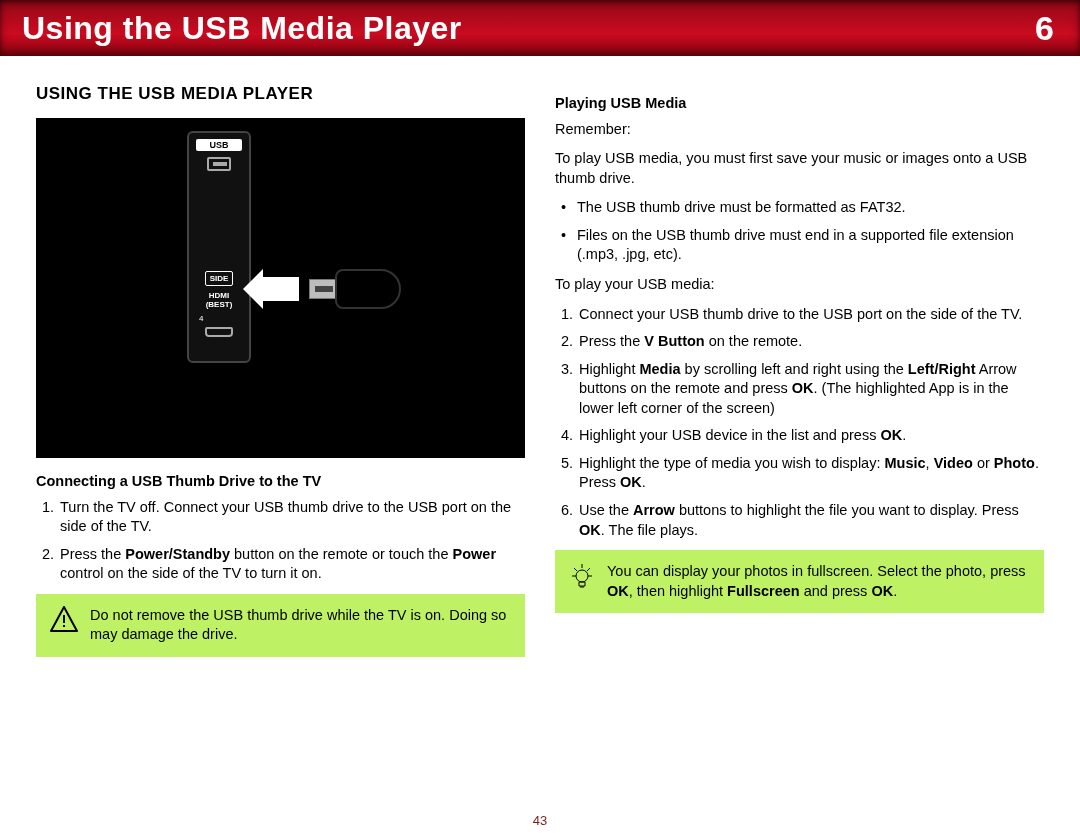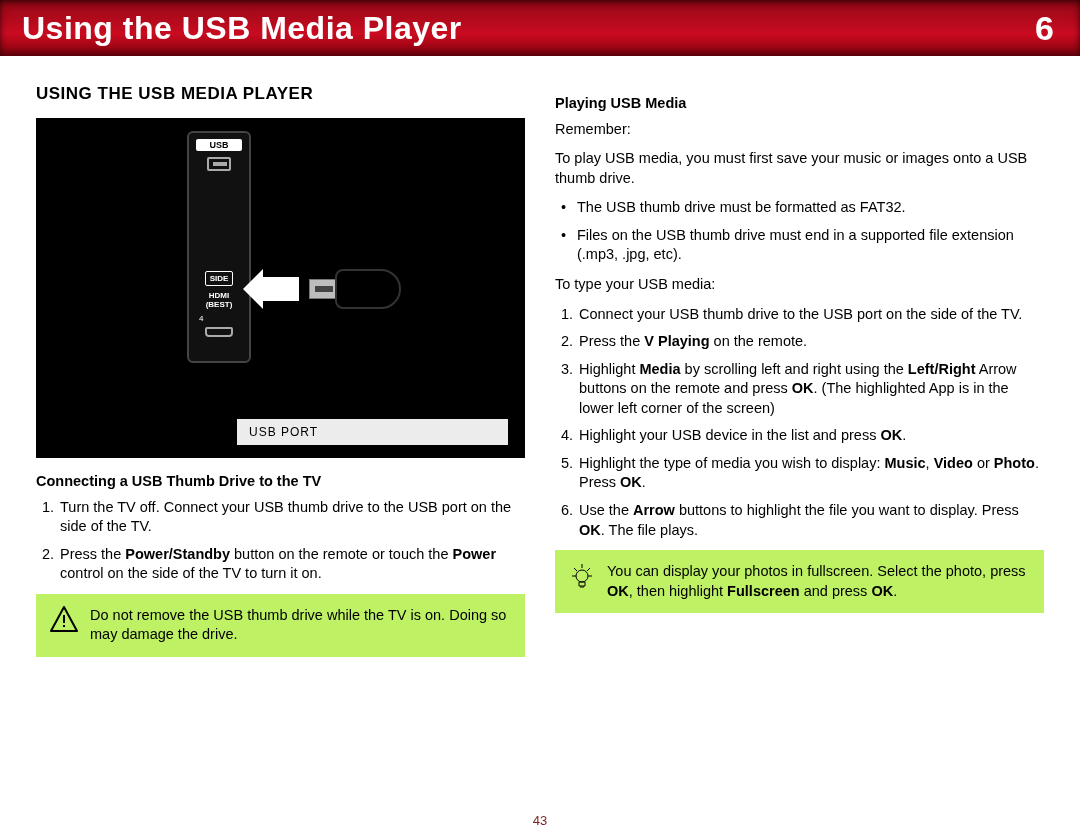--- a/index.html
+++ b/index.html
@@ -130,21 +130,20 @@
           <span>(BEST)</span>
         </div>
         <div style="color:#fff;font-size:8px;text-align:left;padding-left:10px;margin-top:4px">4</div>
         <div class="port hdmi"></div>
       </div>
       <div class="arrow"></div>
       <div class="usb-stick">
         <div class="usb-tip"></div>
         <div class="usb-body"></div>
       </div>
-      <div class="caption">USB PORT</div>
     </div>
 
     <p class="sub-head">Connecting a USB Thumb Drive to the TV</p>
     <ol>
       <li>Turn the TV off. Connect your USB thumb drive to the USB port on the side of the TV.</li>
       <li>
         <span>Press the </span><b>Power/Standby</b><span> button on the remote or touch the </span><b>Power</b><span> control on the side of the TV to turn it on.</span>
       </li>
     </ol>
 
@@ -161,25 +160,25 @@
   </div>
 
   <div class="col">
     <p class="sub-head">Playing USB Media</p>
     <p>Remember:</p>
     <p>To play USB media, you must first save your music or images onto a USB thumb drive.</p>
     <ul class="bullets">
       <li>The USB thumb drive must be formatted as FAT32.</li>
       <li>Files on the USB thumb drive must end in a supported file extension (.mp3, .jpg, etc).</li>
     </ul>
-    <p>To type your USB media:</p>
+    <p>To play your USB media:</p>
     <ol>
       <li>Connect your USB thumb drive to the USB port on the side of the TV.</li>
       <li>
-        <span>Press the </span><b>V Playing</b><span> on the remote.</span>
+        <span>Press the </span><b>V Button</b><span> on the remote.</span>
       </li>
       <li>
         <span>Highlight </span><b>Media</b><span> by scrolling left and right using the </span><b>Left/Right</b><span> Arrow buttons on the remote and press </span><b>OK</b><span>. (The highlighted App is in the lower left corner of the screen)</span>
       </li>
       <li>
         <span>Highlight your USB device in the list and press </span><b>OK</b><span>.</span>
       </li>
       <li>
         <span>Highlight the type of media you wish to display: </span><b>Music</b><span>, </span><b>Video</b><span> or </span><b>Photo</b><span>. Press </span><b>OK</b><span>.</span>
       </li>

